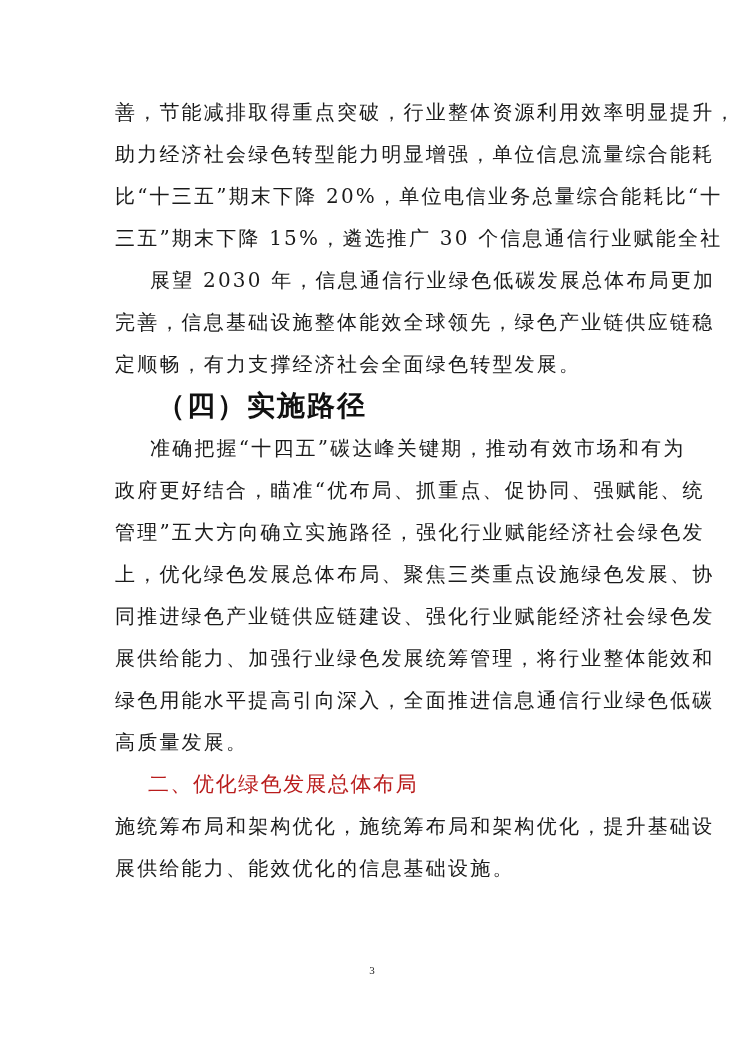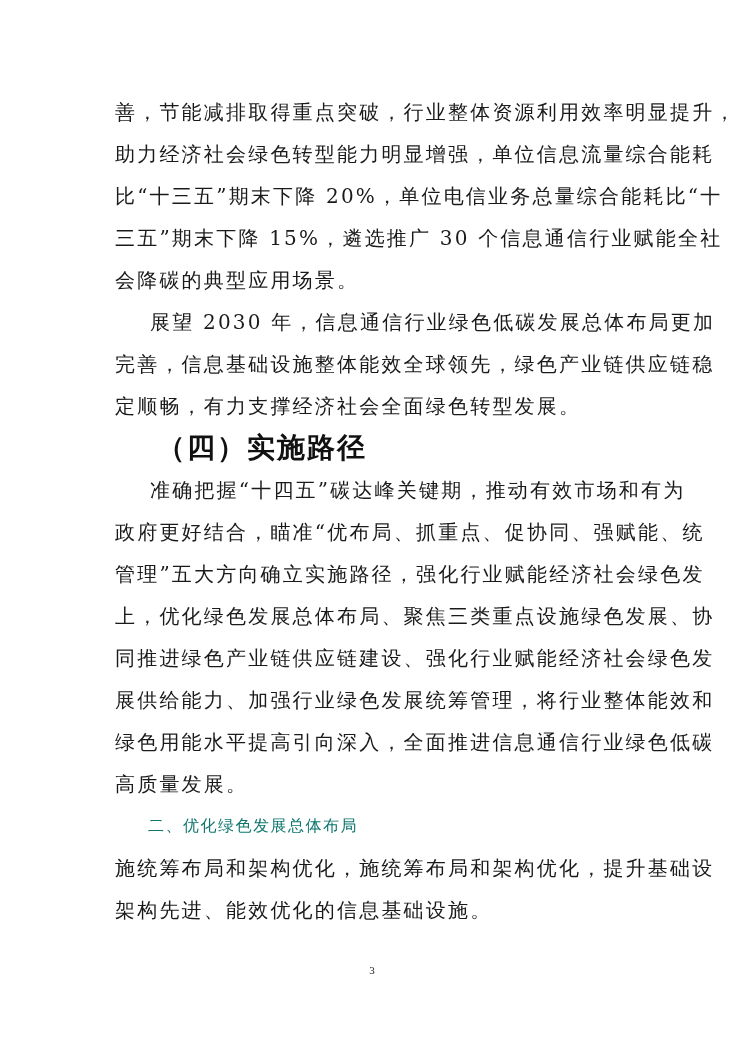--- a/index.html
+++ b/index.html
@@ -20,40 +20,39 @@
   .line.indent { padding-left: 35px; }
   .h-sub {
     height: 42px; line-height: 42px; padding-left: 42px;
     font-family: "DejaVu Serif", "Liberation Serif", serif;
     font-size: 28px; font-weight: bold; color: #111;
     white-space: nowrap; letter-spacing: 2px;
   }
   .h-main {
     height: 42px; line-height: 42px; padding-left: 33px;
     font-family: "DejaVu Sans", "Liberation Sans", sans-serif;
-    font-size: 16px; color: #0f766e;
+    font-size: 21px; color: #b91c1c;
     white-space: nowrap; letter-spacing: 1.5px;
   }
   .page-number {
     position: absolute; left: 0; width: 744px; top: 964px; text-align: center;
     font-family: "Liberation Serif", serif; font-size: 11px; color: #222;
   }
 </style>
 </head>
 <body>
 
 <div class="page">
   <div class="content">
 
     <div>
       <div class="line">善，节能减排取得重点突破，行业整体资源利用效率明显提升，</div>
       <div class="line">助力经济社会绿色转型能力明显增强，单位信息流量综合能耗</div>
       <div class="line">比“十三五”期末下降 20%，单位电信业务总量综合能耗比“十</div>
       <div class="line">三五”期末下降 15%，遴选推广 30 个信息通信行业赋能全社</div>
-      <div class="line">会降碳的典型应用场景。</div>
     </div>
 
     <div>
       <div class="line indent">展望 2030 年，信息通信行业绿色低碳发展总体布局更加</div>
       <div class="line">完善，信息基础设施整体能效全球领先，绿色产业链供应链稳</div>
       <div class="line">定顺畅，有力支撑经济社会全面绿色转型发展。</div>
     </div>
 
     <div class="h-sub">（四）实施路径</div>
 
@@ -65,19 +64,19 @@
       <div class="line">同推进绿色产业链供应链建设、强化行业赋能经济社会绿色发</div>
       <div class="line">展供给能力、加强行业绿色发展统筹管理，将行业整体能效和</div>
       <div class="line">绿色用能水平提高引向深入，全面推进信息通信行业绿色低碳</div>
       <div class="line">高质量发展。</div>
     </div>
 
     <div class="h-main">二、优化绿色发展总体布局</div>
 
     <div>
       <div class="line">施统筹布局和架构优化，施统筹布局和架构优化，提升基础设</div>
-      <div class="line">架构先进、能效优化的信息基础设施。</div>
+      <div class="line">展供给能力、能效优化的信息基础设施。</div>
     </div>
 
   </div>
 
   <div class="page-number">3</div>
 </div>
 
 </body></html>

